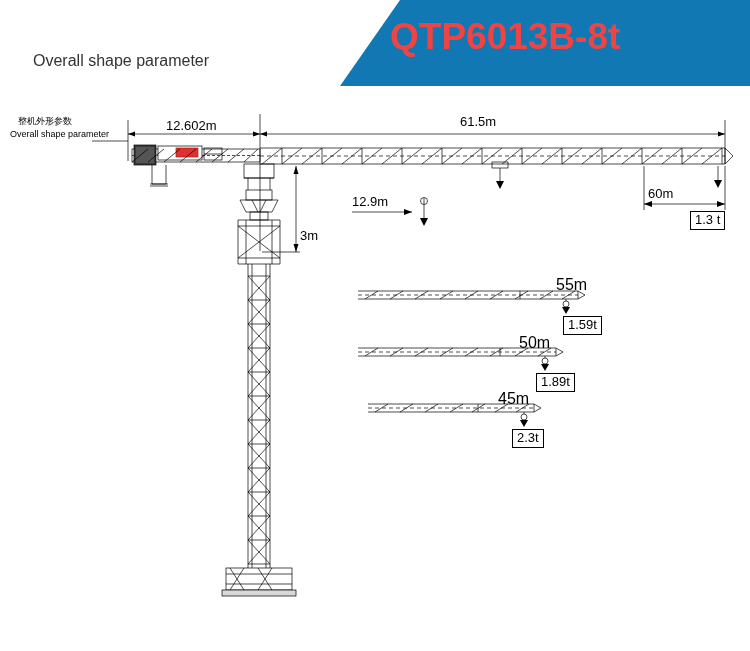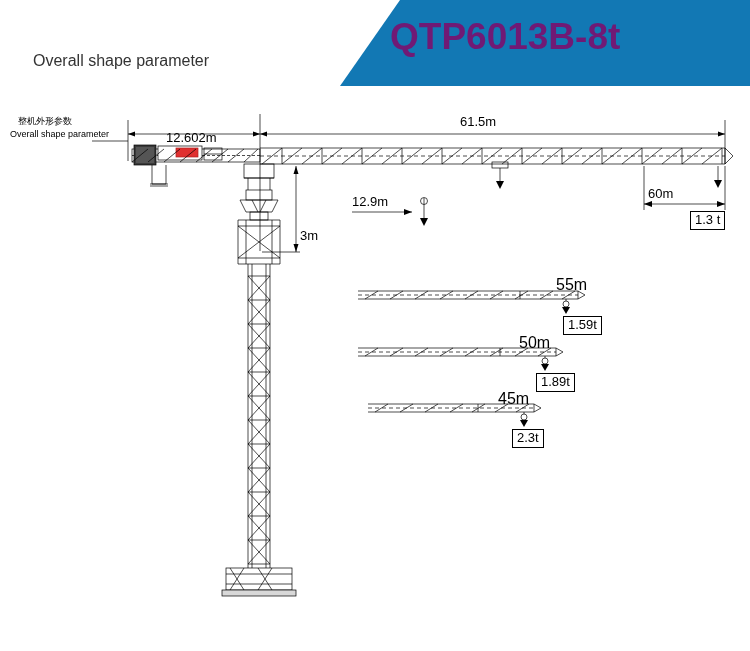--- a/index.html
+++ b/index.html
@@ -32,21 +32,21 @@
     font-size:25px; color:#222; font-weight:400; letter-spacing:0.2px;
     white-space:nowrap;
   }
   .title-sub {
     position:absolute; left:33px; top:52px;
     font-size:16px; color:#333; font-weight:400;
     white-space:nowrap;
   }
   .model {
     position:absolute; left:390px; top:16px;
-    font-size:37px; color:#701a75; font-weight:700; letter-spacing:0px;
+    font-size:37px; color:#ef4444; font-weight:700; letter-spacing:0px;
     white-space:nowrap;
   }
   
   .canvas { position:absolute; left:0; top:86px; width:600px; height:565px; }
   svg.draw { position:absolute; left:0; top:0; }
   .lbl {
     position:absolute;
     font-family:"Liberation Sans", sans-serif;
     font-size:13px;
     color:#000;
@@ -196,21 +196,21 @@
       <line x1="524" y1="326" x2="524" y2="328"></line>
       <path d="M520 334 L528 334 L524 341 Z" fill="#000" stroke="none"></path>
 
       <line x1="92" y1="55" x2="128" y2="55"></line>
     </g>
   </svg>
 
   <div class="lbl cn" style="left:18px; top:30px;">整机外形参数</div>
   <div class="lbl cn" style="left:10px; top:43px;">Overall shape parameter</div>
 
-  <div class="lbl" style="left:166px; top:44px;">12.602m</div>
+  <div class="lbl" style="left:166px; top:32px;">12.602m</div>
   <div class="lbl" style="left:460px; top:28px;">61.5m</div>
 
   <div class="lbl" style="left:300px; top:142px;">3m</div>
   <div class="lbl" style="left:352px; top:108px;">12.9m</div>
   <div class="lbl" style="left:648px; top:100px;">60m</div>
 
   <div class="boxed" style="left:690px; top:125px;">1.3 t</div>
 
   <div class="lbl small" style="left:556px; top:190px;">55m</div>
   <div class="boxed" style="left:563px; top:230px;">1.59t</div>

